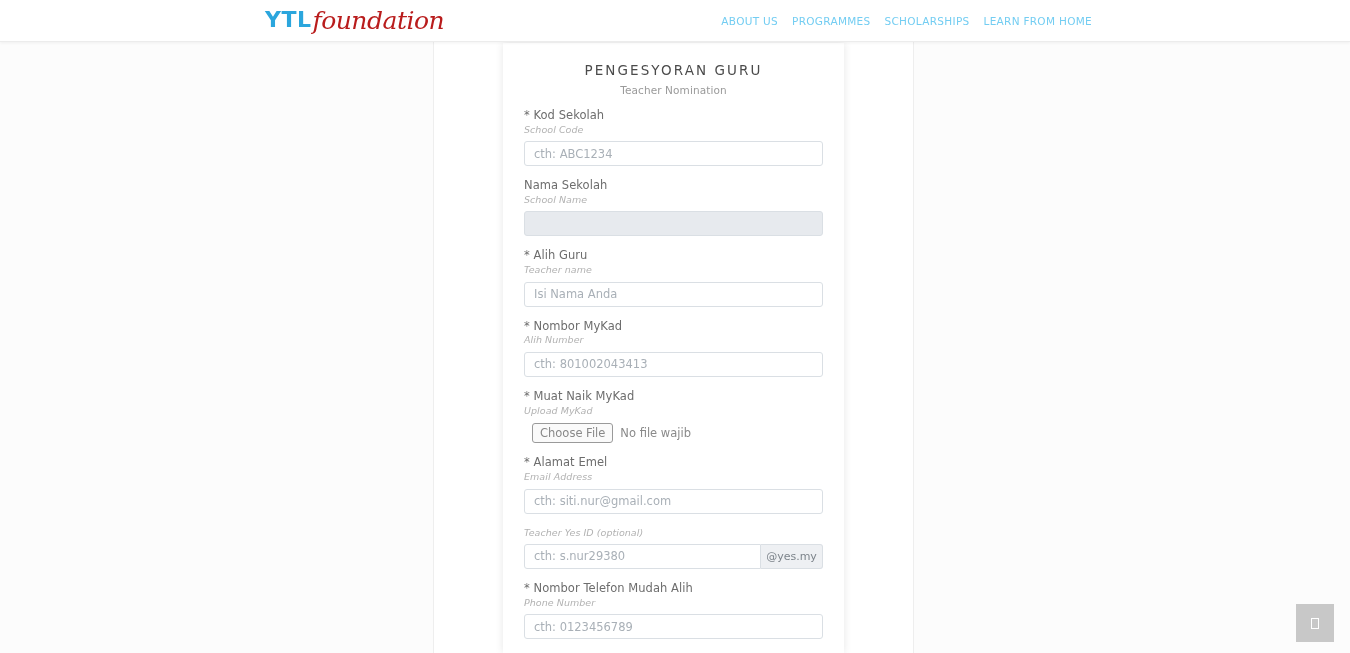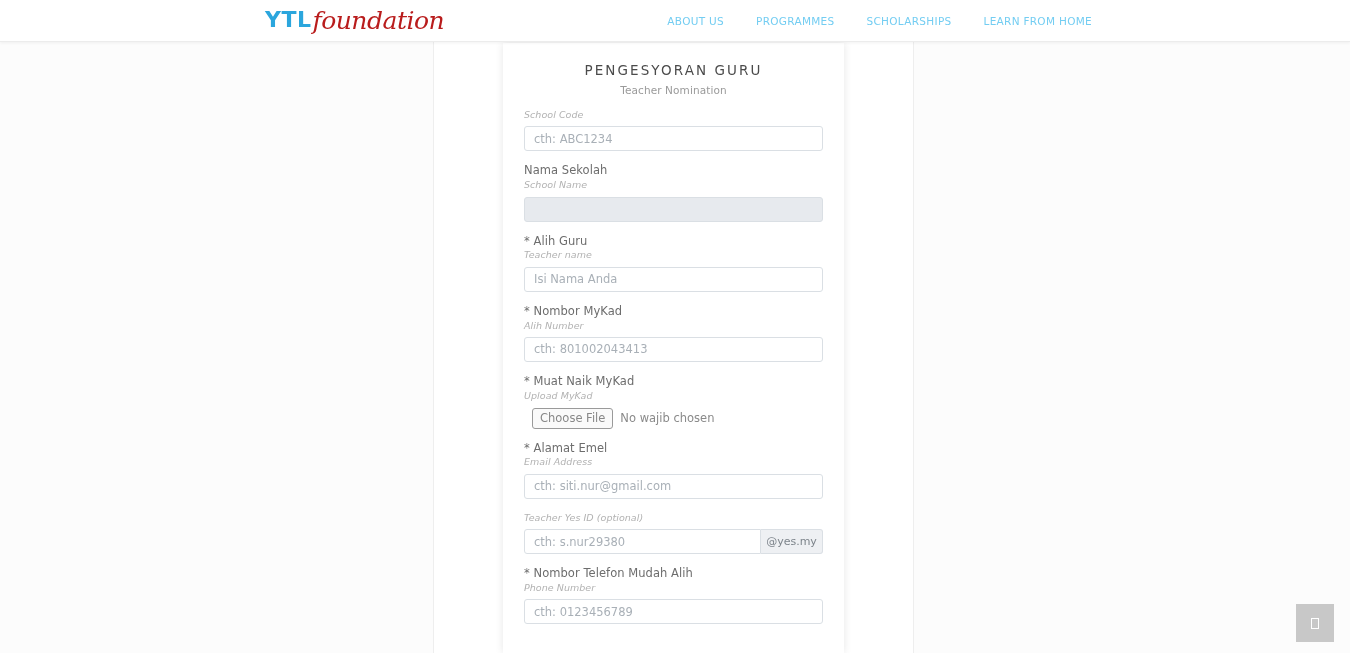--- a/index.html
+++ b/index.html
@@ -60,21 +60,21 @@
     margin-left: 1px;
     letter-spacing: -0.5px;
   }
   #main-nav {
     position: absolute;
     right: 258px;
     top: 0;
     height: 42px;
     display: flex;
     align-items: center;
-    gap: 32px;
+    gap: 14px;
   }
   #main-nav .nav-item {
     font-family: "DejaVu Sans", sans-serif;
     font-size: 10.5px;
     letter-spacing: 0.3px;
     color: #73cdf2;
     text-decoration: none;
     white-space: nowrap;
     cursor: pointer;
   }
@@ -264,20 +264,21 @@
   <div id="content-band"></div>
   <div class="rail" id="rail-left"></div>
   <div class="rail" id="rail-right"></div>
 
   <div id="form-card">
 
     <div id="form-title">PENGESYORAN GURU</div>
     <div id="form-subtitle">Teacher Nomination</div>
 
     <div class="field-group">
+      <div class="field-label">* Kod Sekolah</div>
       <div class="field-sublabel">School Code</div>
       <input class="text-input" type="text" placeholder="cth: ABC1234" style="">
     </div>
 
     <div class="field-group">
       <div class="field-label">Nama Sekolah</div>
       <div class="field-sublabel">School Name</div>
       <input class="text-input disabled" type="text" disabled="" placeholder="" style="">
     </div>
 
@@ -291,21 +292,21 @@
       <div class="field-label">* Nombor MyKad</div>
       <div class="field-sublabel">Alih Number</div>
       <input class="text-input" type="text" placeholder="cth: 801002043413" style="">
     </div>
 
     <div class="field-group">
       <div class="field-label">* Muat Naik MyKad</div>
       <div class="field-sublabel">Upload MyKad</div>
       <div class="file-row">
         <span class="file-button">Choose File</span>
-        <span class="file-status">No wajib chosen</span>
+        <span class="file-status">No file wajib</span>
       </div>
     </div>
 
     <div class="field-group">
       <div class="field-label">* Alamat Emel</div>
       <div class="field-sublabel">Email Address</div>
       <input class="text-input" type="text" placeholder="cth: siti.nur@gmail.com" style="">
     </div>
 
     <div class="field-group">

